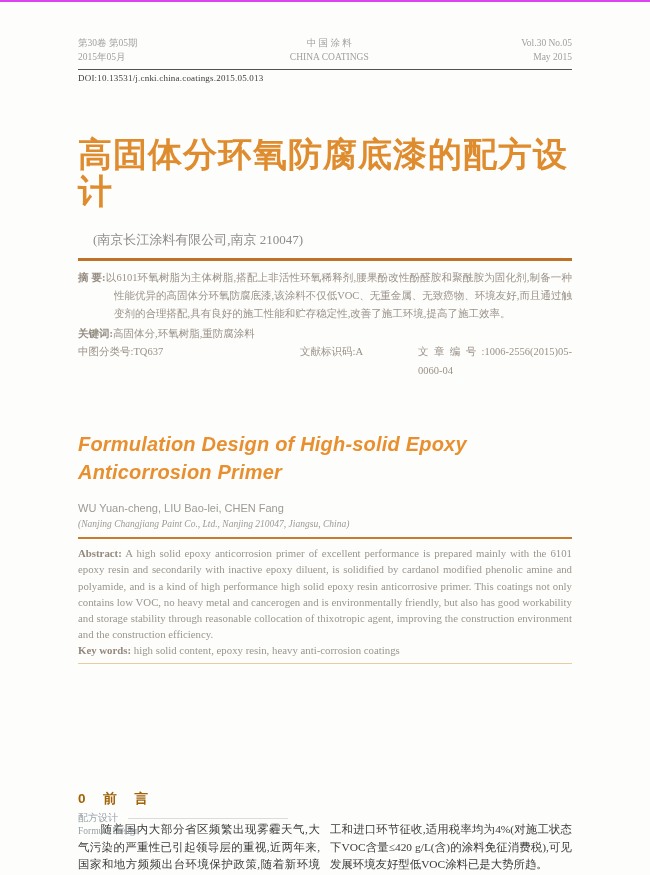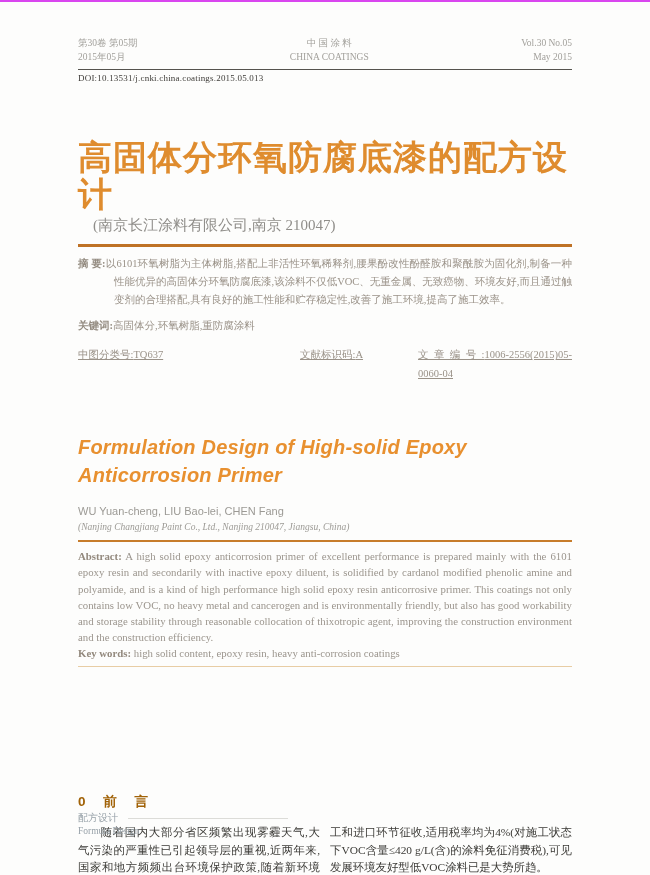--- a/index.html
+++ b/index.html
@@ -10,33 +10,33 @@
     border-top:2px solid #d946ef;overflow:hidden;
   }
   
   .jhdr{display:flex;justify-content:space-between;color:#a2a09b;font-size:9.5px;line-height:1.5;}
   .jhdr .c{text-align:center;}
   .jhdr .r{text-align:right;}
   .hdr-rule{border-top:1.5px solid #55534e;margin-top:4px;}
   .doi{font-size:9px;color:#3e3c38;margin-top:3px;letter-spacing:.2px;}
   
   .title-cn{
-    margin:56px 0 0;font-family:Liberation Sans, sans-serif;
+    margin:56px 0 0;font-family:Liberation Mono, monospace;
     font-weight:bold;font-size:34px;color:#df8c2e;letter-spacing:1px;line-height:1.1;
   }
   .authors-cn{margin-top:17px;color:#8f8d89;font-size:11px;}
   .authors-cn .sq{font-size:9px;margin-right:6px;position:relative;top:-1px;}
-  .affil-cn{margin-top:3px;color:#8f8d89;font-size:15px;padding-left:15px;}
+  .affil-cn{margin-top:18px;color:#8f8d89;font-size:13px;padding-left:15px;}
   .rule-thick{height:3px;background:#bf7226;margin-top:9px;}
   
   .abs-cn{margin-top:8px;font-size:10.5px;line-height:1.72;color:#9a9288;text-align:justify;}
   .abs-cn .hang{padding-left:36px;text-indent:-36px;}
   .abs-cn b{font-weight:bold;color:#948c81;}
-  .kw-line{margin-top:8px;}
-  .meta-row{display:flex;margin-top:11px;text-decoration:underline;}
+  .kw-line{margin-top:2px;}
+  .meta-row{display:flex;margin-top:0;}
   .meta-row .m1{width:222px;}
   .meta-row .m2{width:118px;}
   .meta-row .m3{flex:1;}
   
   .title-en{
     margin-top:50px;font-family:"Liberation Sans","DejaVu Sans",sans-serif;
     font-weight:bold;font-size:20px;color:#e8902f;line-height:1.4;letter-spacing:.2px;font-style:italic;
   }
   .authors-en{margin-top:9px;color:#9c9a95;font-size:11px;font-family:"Liberation Sans","DejaVu Sans",sans-serif;}
   .affil-en{margin-top:5px;color:#9c9a95;font-size:9.5px;font-style:italic;}

